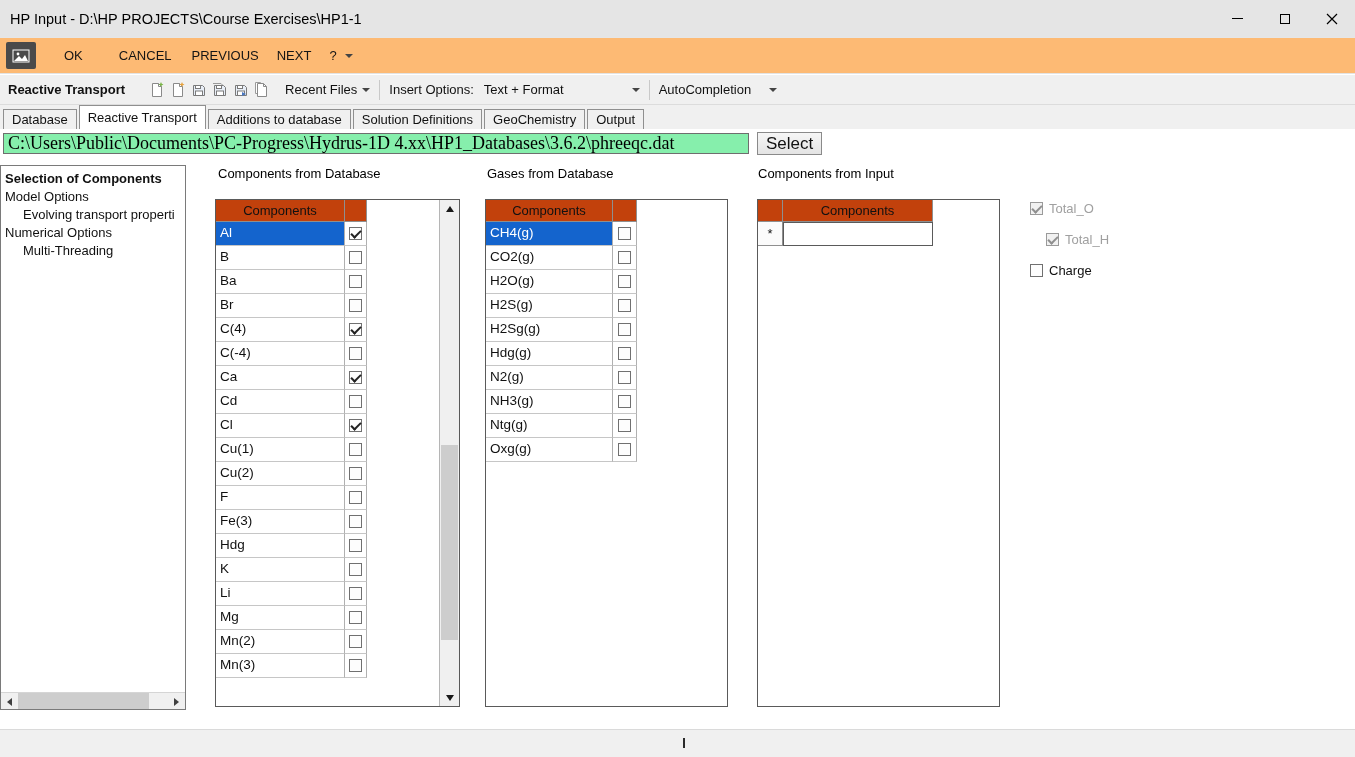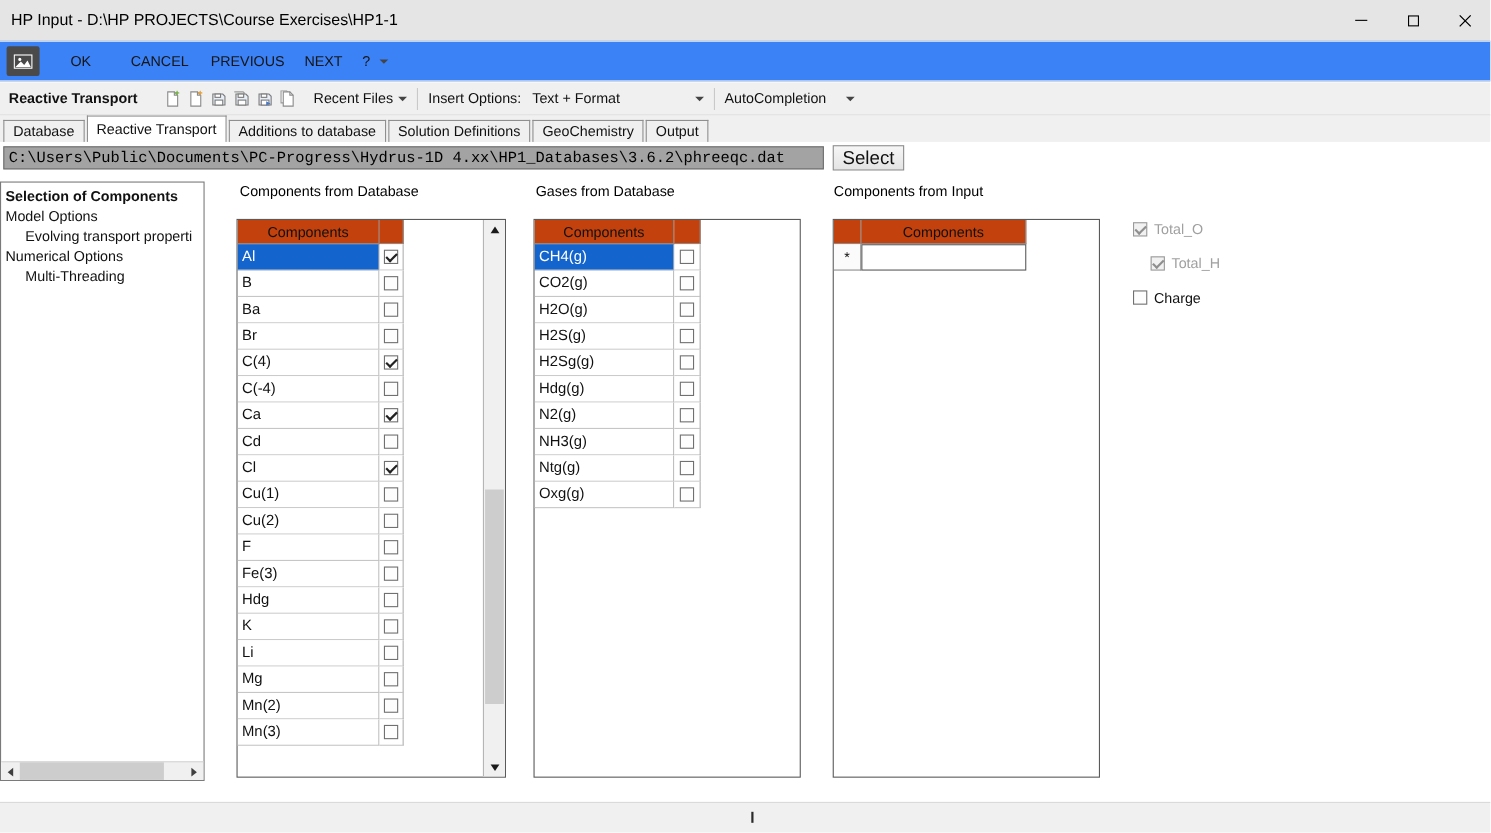--- a/index.html
+++ b/index.html
@@ -8,41 +8,41 @@
 
   
   .titlebar{position:absolute;left:0;top:0;width:100%;height:37px;background:#e5e5e5;display:flex;align-items:center;}
   .title-text{margin-left:10px;font-size:14.5px;color:#000;white-space:nowrap;}
   .win-controls{position:absolute;right:0;top:0;height:37px;display:flex;}
   .win-btn{width:47px;height:100%;display:flex;align-items:center;justify-content:center;cursor:default;}
   .glyph-min{width:11px;height:1px;background:#000;}
   .glyph-max{width:10px;height:10px;border:1px solid #000;}
 
   
-  .toolbar1{position:absolute;left:0;top:37px;width:100%;height:37px;background:#3b82f6;border-top:1px solid #e6e6e6;border-bottom:1px solid #e3e3e3;display:flex;align-items:center;}
+  .toolbar1{position:absolute;left:0;top:37px;width:100%;height:37px;background:#fdba74;border-top:1px solid #e6e6e6;border-bottom:1px solid #e3e3e3;display:flex;align-items:center;}
   .app-icon{margin-left:6px;width:30px;height:27px;background:#4a4a4a;border-radius:2px;display:flex;align-items:center;justify-content:center;flex:0 0 auto;}
   .menu-btn{font-size:13px;color:#151515;padding:5px 4px;white-space:nowrap;}
   .caret{width:0;height:0;border-left:4px solid transparent;border-right:4px solid transparent;border-top:4px solid #444;display:inline-block;}
 
   
   .toolbar2{position:absolute;left:0;top:75px;width:100%;height:30px;background:#f0f0f0;border-bottom:1px solid #dcdcdc;display:flex;align-items:center;}
   .bold-label{font-weight:bold;font-size:13px;margin-left:8px;white-space:nowrap;}
   .file-icons{display:flex;align-items:center;margin-left:20px;}
   .tb-icon{width:18px;height:18px;margin-left:3px;display:inline-flex;align-items:center;justify-content:center;}
   .separator{width:1px;height:20px;background:#c9c9c9;margin:0 9px;flex:0 0 auto;}
   .tb-label{font-size:13px;white-space:nowrap;}
   .gap{display:inline-block;}
 
   
   .tabstrip{position:absolute;left:0;top:105px;width:100%;height:24px;background:#f0f0f0;display:flex;align-items:flex-end;padding-left:3px;}
   .tab{background:#f0f0f0;border:1px solid #8f8f8f;border-bottom:none;padding:2px 8px;margin-right:2px;font-size:13px;height:20px;white-space:nowrap;cursor:default;}
   .tab.active{background:#fff;height:24px;padding-top:4px;position:relative;z-index:2;}
 
   
-  .path-input{position:absolute;left:3px;top:133px;width:746px;height:21px;border:1px solid #6e6e6e;font-size:14px;padding:0 4px;font-family:Liberation Mono, monospace;background:#a3a3a3;color:#000;}
+  .path-input{position:absolute;left:3px;top:133px;width:746px;height:21px;border:1px solid #6e6e6e;font-size:18px;padding:0 4px;font-family:Liberation Serif, serif;background:#86efac;color:#000;}
   .select-btn{position:absolute;left:757px;top:132px;width:65px;height:23px;background:linear-gradient(#f6f6f6,#e4e4e4);border:1px solid #8a8a8a;font-size:17px;display:flex;align-items:center;justify-content:center;cursor:default;}
 
   
   .sidebar{position:absolute;left:0;top:165px;width:186px;height:545px;background:#fff;border:1px solid #7a7a7a;overflow:hidden;}
   .sidebar-list{padding-top:4px;}
   .sidebar-item{font-size:13px;height:18px;line-height:18px;padding-left:4px;white-space:nowrap;overflow:hidden;cursor:default;}
   .sidebar-item.indent{padding-left:22px;}
   .sidebar-item.selected-bold{font-weight:bold;}
   .sidebar-hscroll{position:absolute;left:0;bottom:0;width:100%;height:17px;background:#f0f0f0;border-top:1px solid #d5d5d5;}
   .hs-btn{position:absolute;top:0;width:17px;height:17px;display:flex;align-items:center;justify-content:center;}

